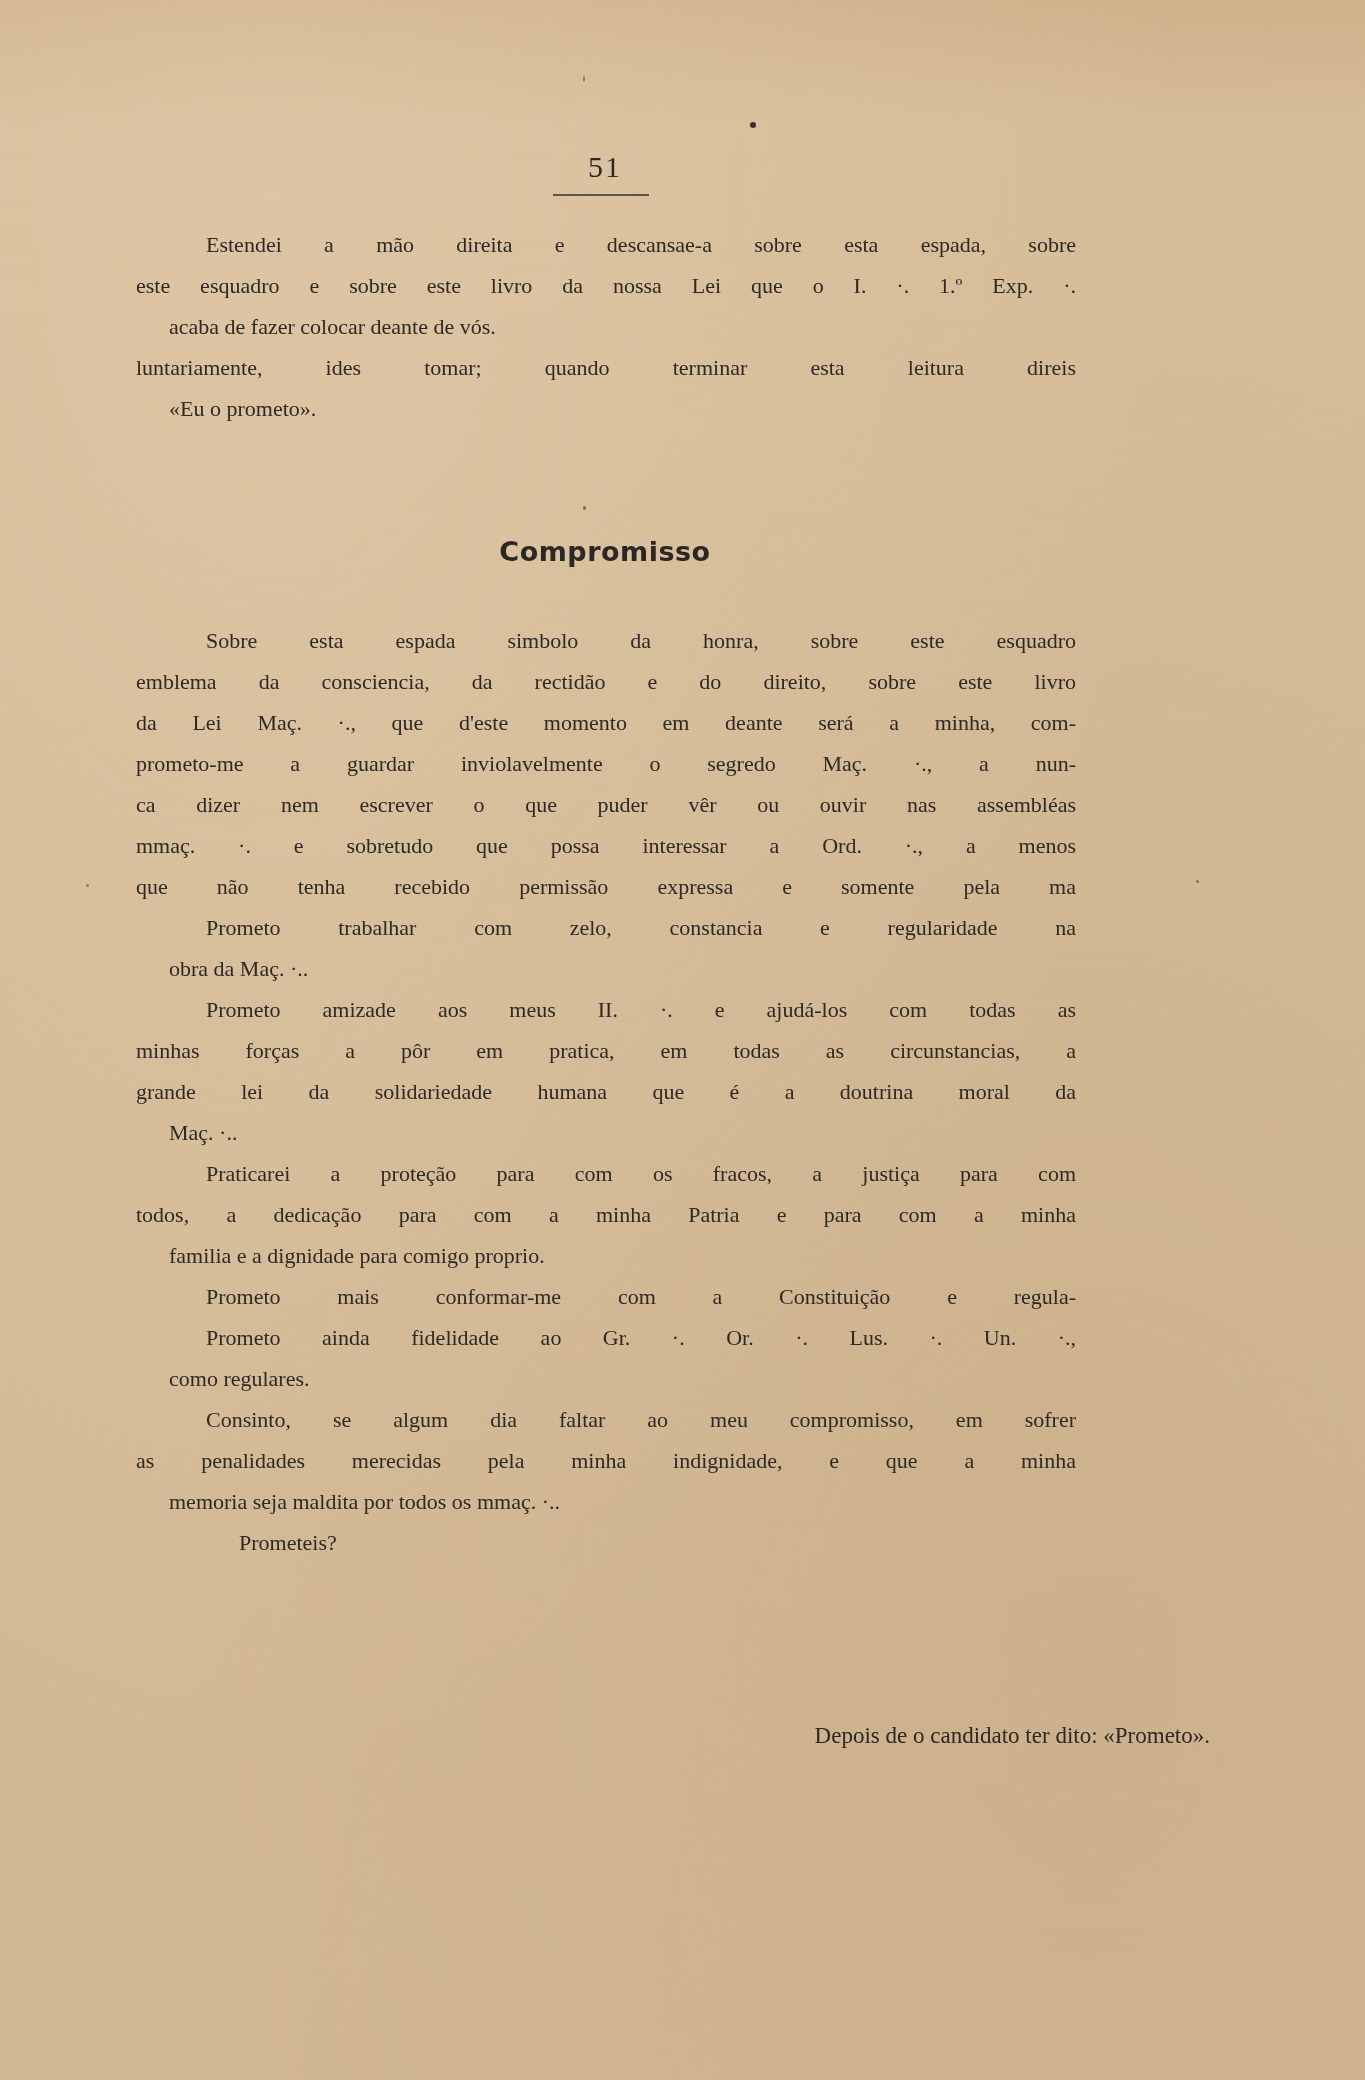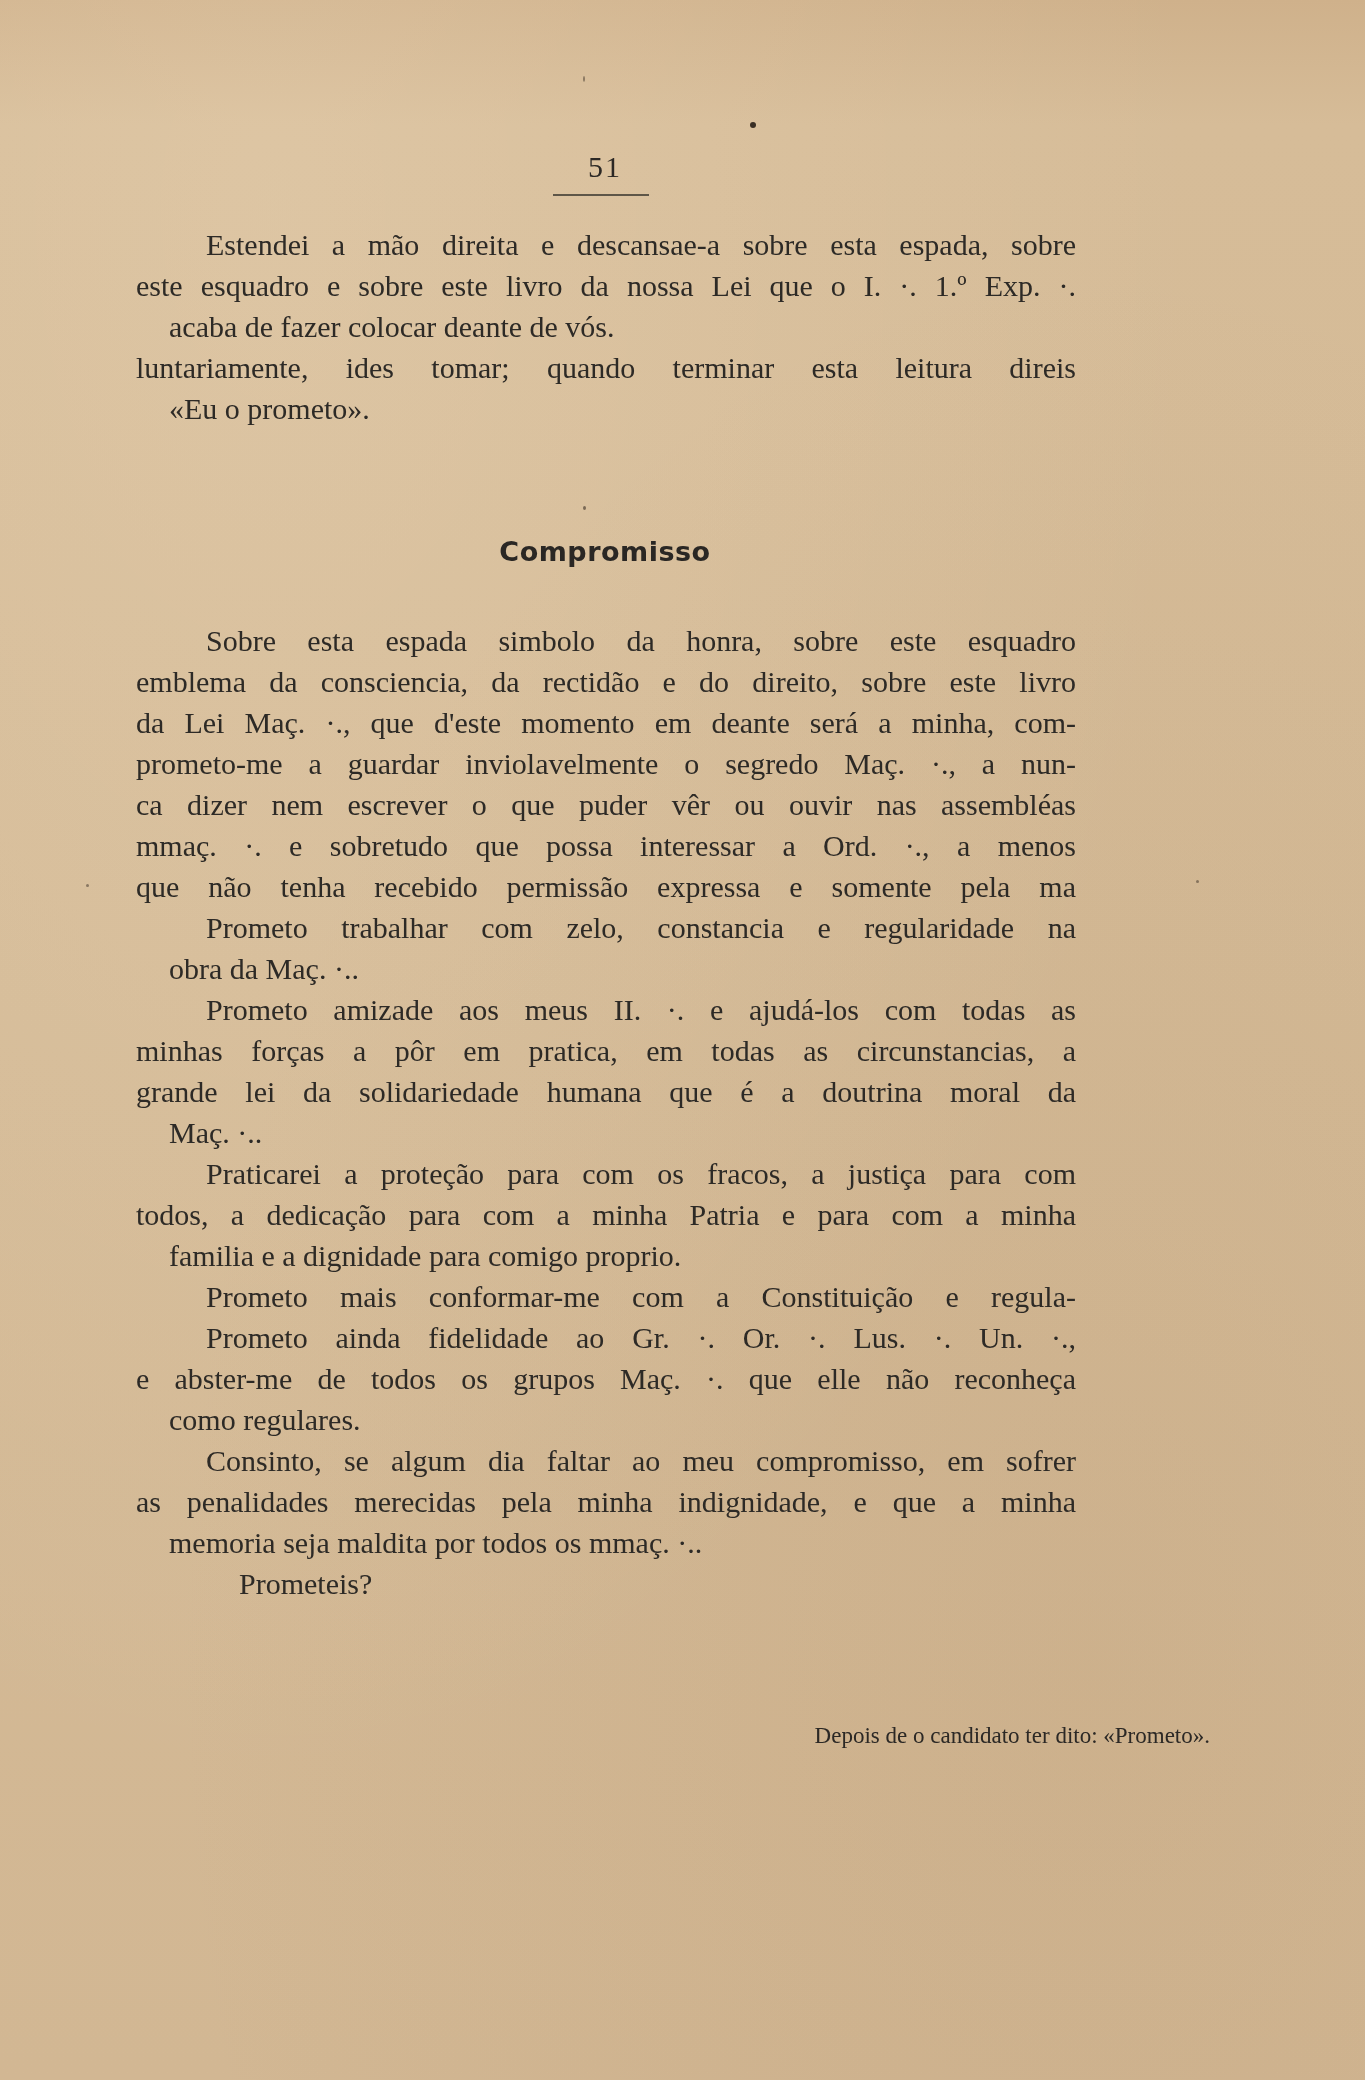--- a/index.html
+++ b/index.html
@@ -44,21 +44,21 @@
     }
     .text-block {
       position: absolute;
       left: 136px;
       width: 940px;
     }
     .line {
       display: block;
       height: 41px;
       line-height: 41px;
-      font-size: 30px;
+      font-size: 22px;
       text-align: justify;
       text-align-last: justify;
       white-space: nowrap;
       overflow: visible;
     }
     .line.last {
       text-align-last: left;
       margin-left: 33px;
     }
     .line.indent {
@@ -132,21 +132,20 @@
     <span class="line">grande lei da solidariedade humana que é a doutrina moral da</span>
     <span class="line last">Maç. ·..</span>
 
     <span class="line indent">Praticarei a proteção para com os fracos, a justiça para com</span>
     <span class="line">todos, a dedicação para com a minha Patria e para com a minha</span>
     <span class="line last">familia e a dignidade para comigo proprio.</span>
 
     <span class="line indent">Prometo mais conformar-me com a Constituição e regula-</span>
 
     <span class="line indent">Prometo ainda fidelidade ao Gr. ·. Or. ·. Lus. ·. Un. ·.,</span>
-    <span class="line">e abster-me de todos os grupos Maç. ·. que elle não reconheça</span>
     <span class="line last">como regulares.</span>
 
     <span class="line indent">Consinto, se algum dia faltar ao meu compromisso, em sofrer</span>
     <span class="line">as penalidades merecidas pela minha indignidade, e que a minha</span>
     <span class="line last">memoria seja maldita por todos os mmaç. ·..</span>
 
     <span class="line indent last">Prometeis?</span>
   </div>
 
   <div class="closing-note">Depois de o candidato ter dito: «Prometo».</div>

